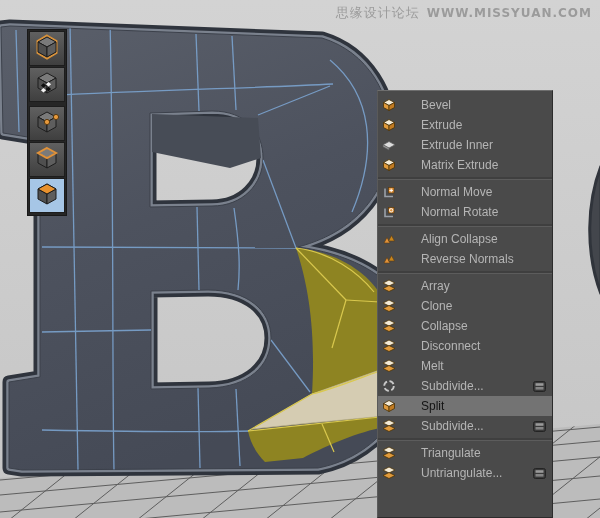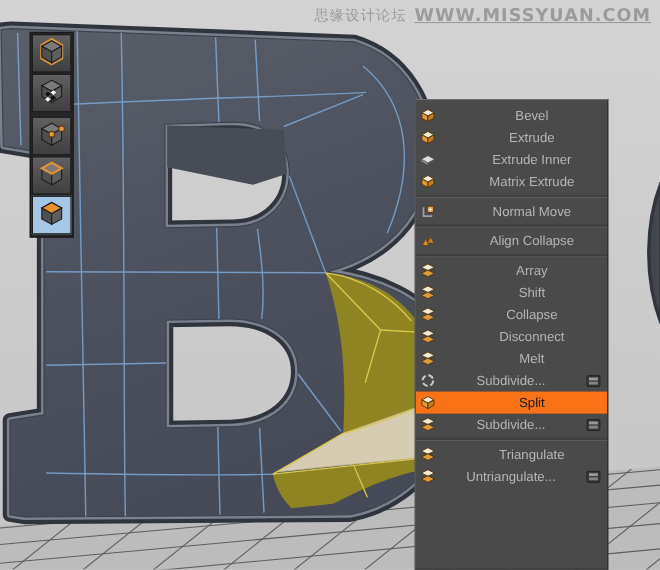--- a/index.html
+++ b/index.html
@@ -10,21 +10,21 @@
   }
   
   #scene{position:absolute;left:0;top:0;width:600px;height:518px;}
   
   #watermark{
     position:absolute;top:4px;right:8px;z-index:5;
     color:#9b9b9b;display:flex;align-items:center;gap:7px;
     font-family:"DejaVu Sans", sans-serif;
   }
   #watermark .cn{font-size:13px;letter-spacing:1px;}
-  #watermark .url{font-size:16px;font-weight:bold;letter-spacing:1px;text-decoration:underline;}
+  #watermark .url{font-size:12px;font-weight:bold;letter-spacing:1px;}
   
   #mode-toolbar{
     position:absolute;left:27px;top:29px;width:40px;z-index:6;
     background:#262626;border:1px solid #191919;padding:1px;
     box-sizing:border-box;
   }
   .mode-cell{
     width:36px;height:35px;margin:0 auto 1px auto;
     background:linear-gradient(#606060,#3f3f3f);
     border:1px solid #1d1d1d;box-sizing:border-box;
@@ -35,23 +35,23 @@
   
   #context-menu{
     position:absolute;left:377px;top:90px;width:176px;height:428px;z-index:7;
     background:#4a4a4a;border:1px solid #2c2c2c;border-top-color:#6e6e6e;
     border-left-color:#5a5a5a;box-sizing:border-box;
     padding-top:4px;overflow:hidden;
     font-size:12px;color:#b5b5b5;
   }
   .menu-row{
     height:20px;display:flex;align-items:center;
-    padding:0 6px 0 4px;gap:25px;white-space:nowrap;text-align:center;
-  }
-  .menu-row.highlighted{background:#f97316;color:#141414;}
+    padding:0 6px 0 4px;gap:25px;white-space:nowrap;
+  }
+  .menu-row.highlighted{background:#737373;color:#141414;}
   .menu-row .mi{width:14px;height:14px;flex:0 0 14px;}
   .menu-row .lbl{flex:1;overflow:hidden;}
   .menu-sep{height:2px;margin:2px 0;background:#3f3f3f;border-bottom:1px solid #5c5c5c;}
   .opt-ic{flex:0 0 13px;}
 </style>
 </head>
 <body>
 
 <svg id="scene" viewBox="0 0 600 518" xmlns="http://www.w3.org/2000/svg">
   <defs>
@@ -249,42 +249,57 @@
     </div>
     <div class="menu-sep"></div>
     <div class="menu-row">
       <span class="mi"><svg width="14" height="14" viewBox="0 0 14 14">
     <path d="M3,3.5 V11.5 H11" fill="none" stroke="#9aa0a8" stroke-width="1.6"></path>
     <rect x="6.5" y="2.5" width="5.5" height="5.5" fill="#e0923a" stroke="#5a3a10" stroke-width="0.7"></rect>
     <path d="M9.2,3.6 V7.2 M7.4,5.4 H11" stroke="#fff" stroke-width="1"></path>
         </svg></span>
       <span class="lbl">Normal Move</span>
     </div>
+    <div class="menu-row">
+      <span class="mi"><svg width="14" height="14" viewBox="0 0 14 14">
+    <path d="M3,3.5 V11.5 H11" fill="none" stroke="#9aa0a8" stroke-width="1.6"></path>
+    <rect x="6.5" y="2.5" width="5.5" height="5.5" fill="#e0923a" stroke="#5a3a10" stroke-width="0.7"></rect>
+    <circle cx="9.2" cy="5.3" r="1.7" fill="none" stroke="#fff" stroke-width="0.9"></circle>
+        </svg></span>
+      <span class="lbl">Normal Rotate</span>
+    </div>
     <div class="menu-sep"></div>
     <div class="menu-row">
       <span class="mi"><svg width="14" height="14" viewBox="0 0 14 14">
           <polygon points="2,11 5,5.5 8,11" fill="#e0923a" stroke="#5a3a10" stroke-width="0.6"></polygon>
                <polygon points="6.5,9 9.5,3.5 12.5,9" fill="#c8861f" stroke="#5a3a10" stroke-width="0.6"></polygon>
         </svg></span>
       <span class="lbl">Align Collapse</span>
     </div>
+    <div class="menu-row">
+      <span class="mi"><svg width="14" height="14" viewBox="0 0 14 14">
+          <polygon points="2,11 5,5.5 8,11" fill="#e0923a" stroke="#5a3a10" stroke-width="0.6"></polygon>
+               <polygon points="6.5,9 9.5,3.5 12.5,9" fill="#c8861f" stroke="#5a3a10" stroke-width="0.6"></polygon>
+        </svg></span>
+      <span class="lbl">Reverse Normals</span>
+    </div>
     <div class="menu-sep"></div>
     <div class="menu-row">
       <span class="mi"><svg width="14" height="14" viewBox="0 0 14 14">
           <polygon points="7,1 13,4 7,7 1,4" fill="#f3ead6" stroke="#4a3208" stroke-width="0.8"></polygon>
               <polygon points="7,6.5 13,9.5 7,12.5 1,9.5" fill="#e09a3c" stroke="#4a3208" stroke-width="0.8"></polygon>
         </svg></span>
       <span class="lbl">Array</span>
     </div>
     <div class="menu-row">
       <span class="mi"><svg width="14" height="14" viewBox="0 0 14 14">
           <polygon points="7,1 13,4 7,7 1,4" fill="#f3ead6" stroke="#4a3208" stroke-width="0.8"></polygon>
               <polygon points="7,6.5 13,9.5 7,12.5 1,9.5" fill="#e09a3c" stroke="#4a3208" stroke-width="0.8"></polygon>
         </svg></span>
-      <span class="lbl">Shift</span>
+      <span class="lbl">Clone</span>
     </div>
     <div class="menu-row">
       <span class="mi"><svg width="14" height="14" viewBox="0 0 14 14">
           <polygon points="7,1 13,4 7,7 1,4" fill="#f3ead6" stroke="#4a3208" stroke-width="0.8"></polygon>
               <polygon points="7,6.5 13,9.5 7,12.5 1,9.5" fill="#e09a3c" stroke="#4a3208" stroke-width="0.8"></polygon>
         </svg></span>
       <span class="lbl">Collapse</span>
     </div>
     <div class="menu-row">
       <span class="mi"><svg width="14" height="14" viewBox="0 0 14 14">

